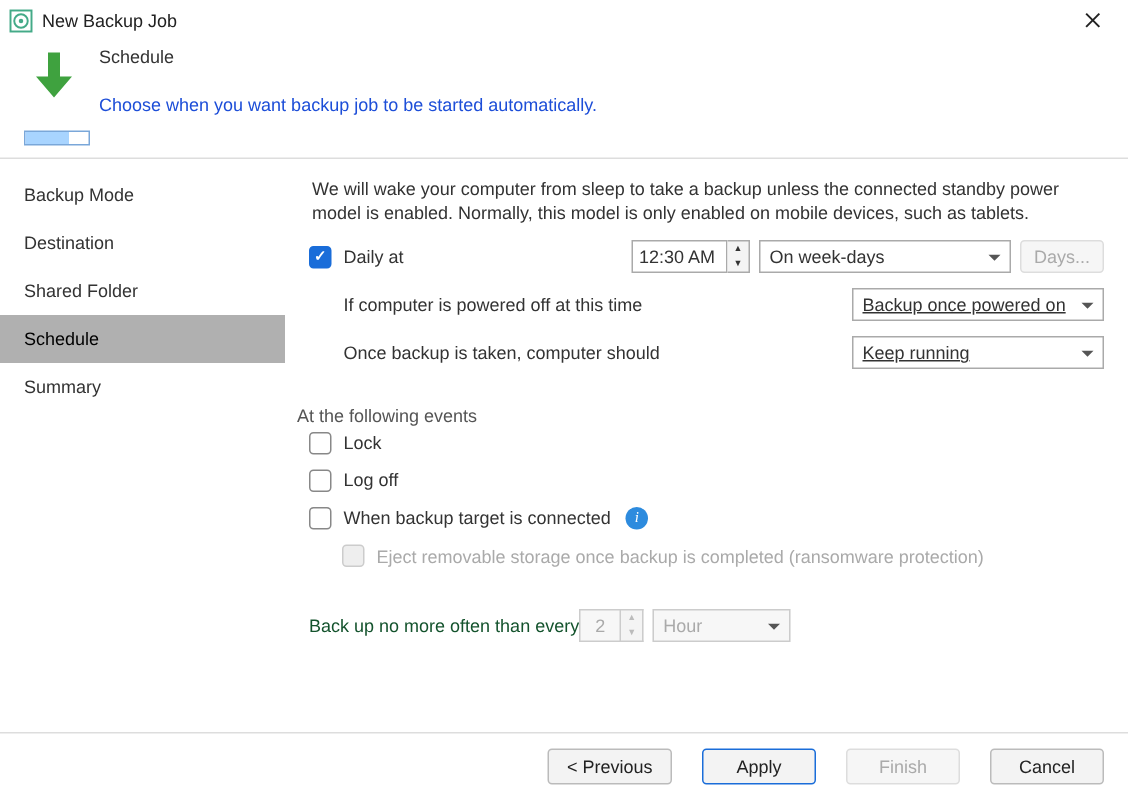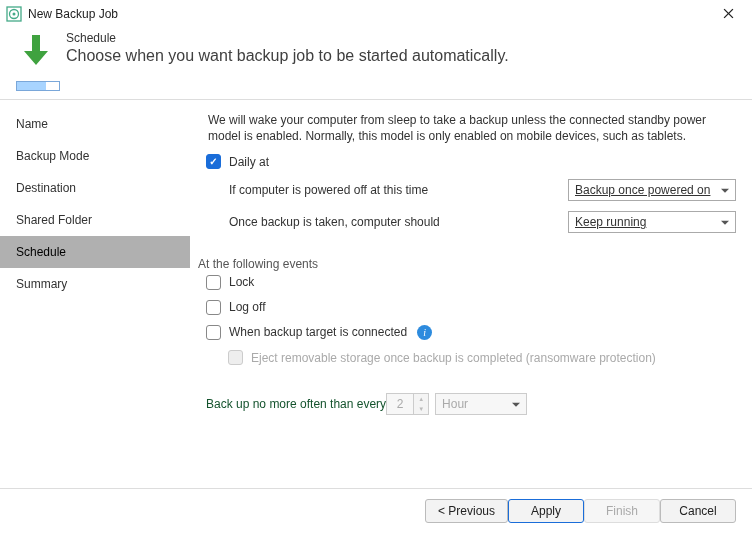--- a/index.html
+++ b/index.html
@@ -6,21 +6,21 @@
 body { width: 752px; height: 533px; background: #fff; font-size: 12px; color: #222; overflow: hidden; position: relative; }
 
 .titlebar { height: 27px; display: flex; align-items: center; padding: 13px 6px; }
 .titlebar .app-icon { width: 16px; height: 16px; margin-right: 6px; }
 .titlebar .title { flex: 1; font-size: 12px; }
 .titlebar .close { width: 36px; height: 24px; display: flex; align-items: center; justify-content: center; cursor: pointer; font-size: 13px; }
 
 .header { display: flex; align-items: flex-start; padding: 4px 16px 8px 16px; }
 .header .arrow-icon { width: 40px; height: 40px; margin-right: 10px; }
 .header .heading { font-size: 12px; color: #333; }
-.header .subtitle { color: #404040; font-size: 16px; margin-top: 2px; }
+.header .subtitle { color: #1d4ed8; font-size: 12px; margin-top: 18px; }
 
 .progress { margin: 2px 0 8px 16px; width: 44px; height: 10px; border: 1px solid #7aa7d9; background: #fff; position: relative; }
 .progress .fill { position: absolute; left: 0; top: 0; bottom: 0; width: 70%; background: #a8d4ff; }
 
 .divider { border: none; border-top: 1px solid #ddd; }
 
 .body { display: flex; height: 380px; }
 
 .sidebar { width: 190px; padding-top: 8px; }
 .sidebar .item { padding: 9px 16px; cursor: pointer; font-size: 12px; color: #333; }
@@ -59,21 +59,21 @@
 .events { margin-top: 24px; }
 .event-row { display: flex; align-items: flex-start; padding-left: 8px; margin-bottom: 10px; }
 .info-icon { width: 15px; height: 15px; border-radius: 50%; background: #2d8bde; color: #fff; display: inline-flex; align-items: center; justify-content: center; font-size: 10px; font-style: italic; font-family: Georgia, serif; margin-left: 10px; }
 .muted { color: #aaa; }
 .eject-row { padding-left: 30px; display: flex; align-items: center; margin-bottom: 28px; }
 
 .freq-row { display: flex; align-items: center; padding-left: 8px; }
 .freq-label { color: #14532d; margin-right: 0; }
 .freq-num { width: 28px; height: 22px; border: 1px solid #ccc; display: flex; align-items: center; justify-content: center; background: #f7f7f7; color: #aaa; }
 
-.footer { position: absolute; bottom: 0; left: 0; right: 0; border-top: 1px solid #ddd; padding: 10px 16px; display: flex; justify-content: flex-end; gap: 0; background: #fff; }
+.footer { position: absolute; bottom: 0; left: 0; right: 0; border-top: 1px solid #ddd; padding: 10px 16px; display: flex; justify-content: flex-end; gap: 20px; background: #fff; }
 .footer .btn { min-width: 76px; height: 24px; }
 </style>
 </head>
 <body>
 
 <div class="titlebar">
   <span class="app-icon">
     <svg viewBox="0 0 16 16">
         <rect x="1" y="1" width="14" height="14" fill="#fff" stroke="#4a8" stroke-width="1.3"></rect>
         <circle cx="8" cy="8" r="4.5" fill="none" stroke="#4a8" stroke-width="1.3"></circle>
@@ -102,34 +102,42 @@
 </div>
 
 <div class="progress">
     <div class="fill"></div>
   </div>
 
 <hr class="divider">
 
 <div class="body">
   <div class="sidebar">
-    <div class="item">Name</div>
     <div class="item">Backup Mode</div>
     <div class="item">Destination</div>
     <div class="item">Shared Folder</div>
     <div class="item active">Schedule</div>
     <div class="item">Summary</div>
   </div>
 
   <div class="content">
     <div class="help-text">We will wake your computer from sleep to take a backup unless the connected standby power model is enabled. Normally, this model is only enabled on mobile devices, such as tablets.</div>
 
     <div class="row">
       <span class="checkbox checked"></span>
       <span class="row-label">Daily at</span>
+      <div class="time-input">
+        <div class="time-box">12:30 AM</div>
+        <div class="spinner">
+            <div class="up">▲</div>
+            <div class="down">▼</div>
+          </div>
+        <div class="select s-weekdays">On week-days</div>
+        <div class="btn disabled days-btn">Days...</div>
+      </div>
     </div>
 
     <div class="row row-indent">
       <span>If computer is powered off at this time</span>
       <div style="margin-left:auto;display:flex;">
         <div class="select s-wide" style="overflow:hidden;white-space:nowrap;">Backup once powered on</div>
       </div>
     </div>
 
     <div class="row row-indent">

